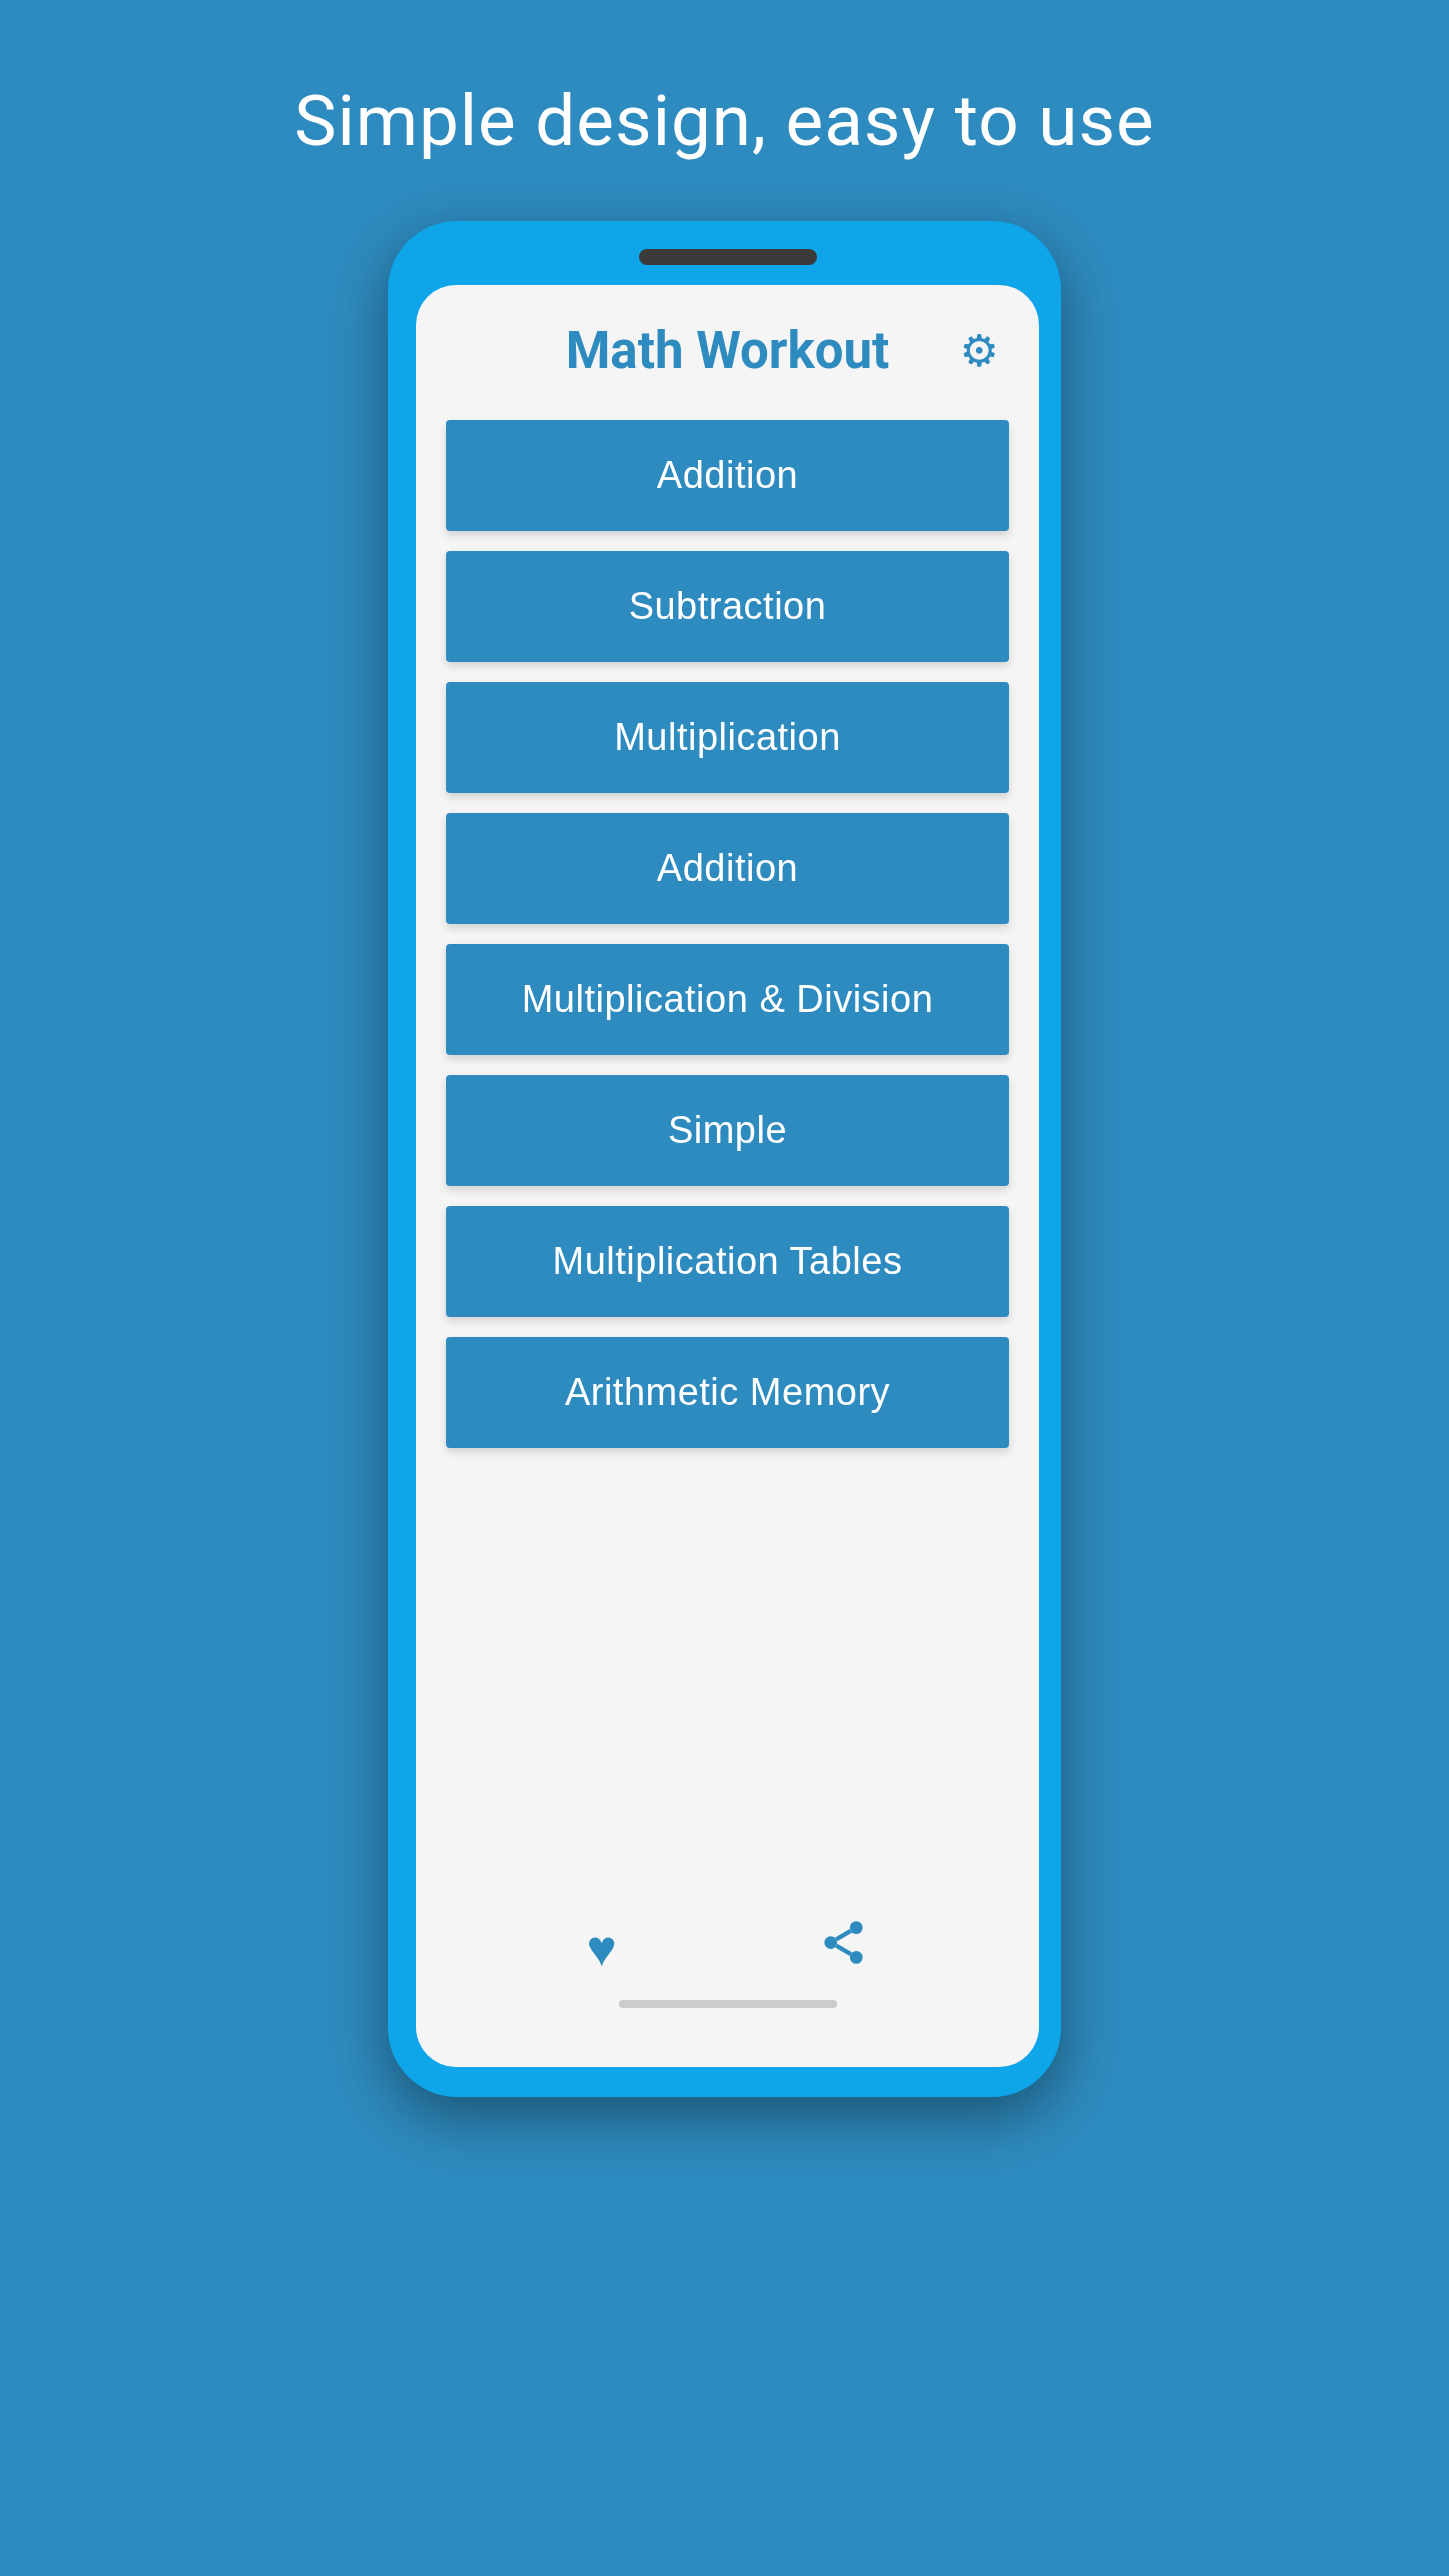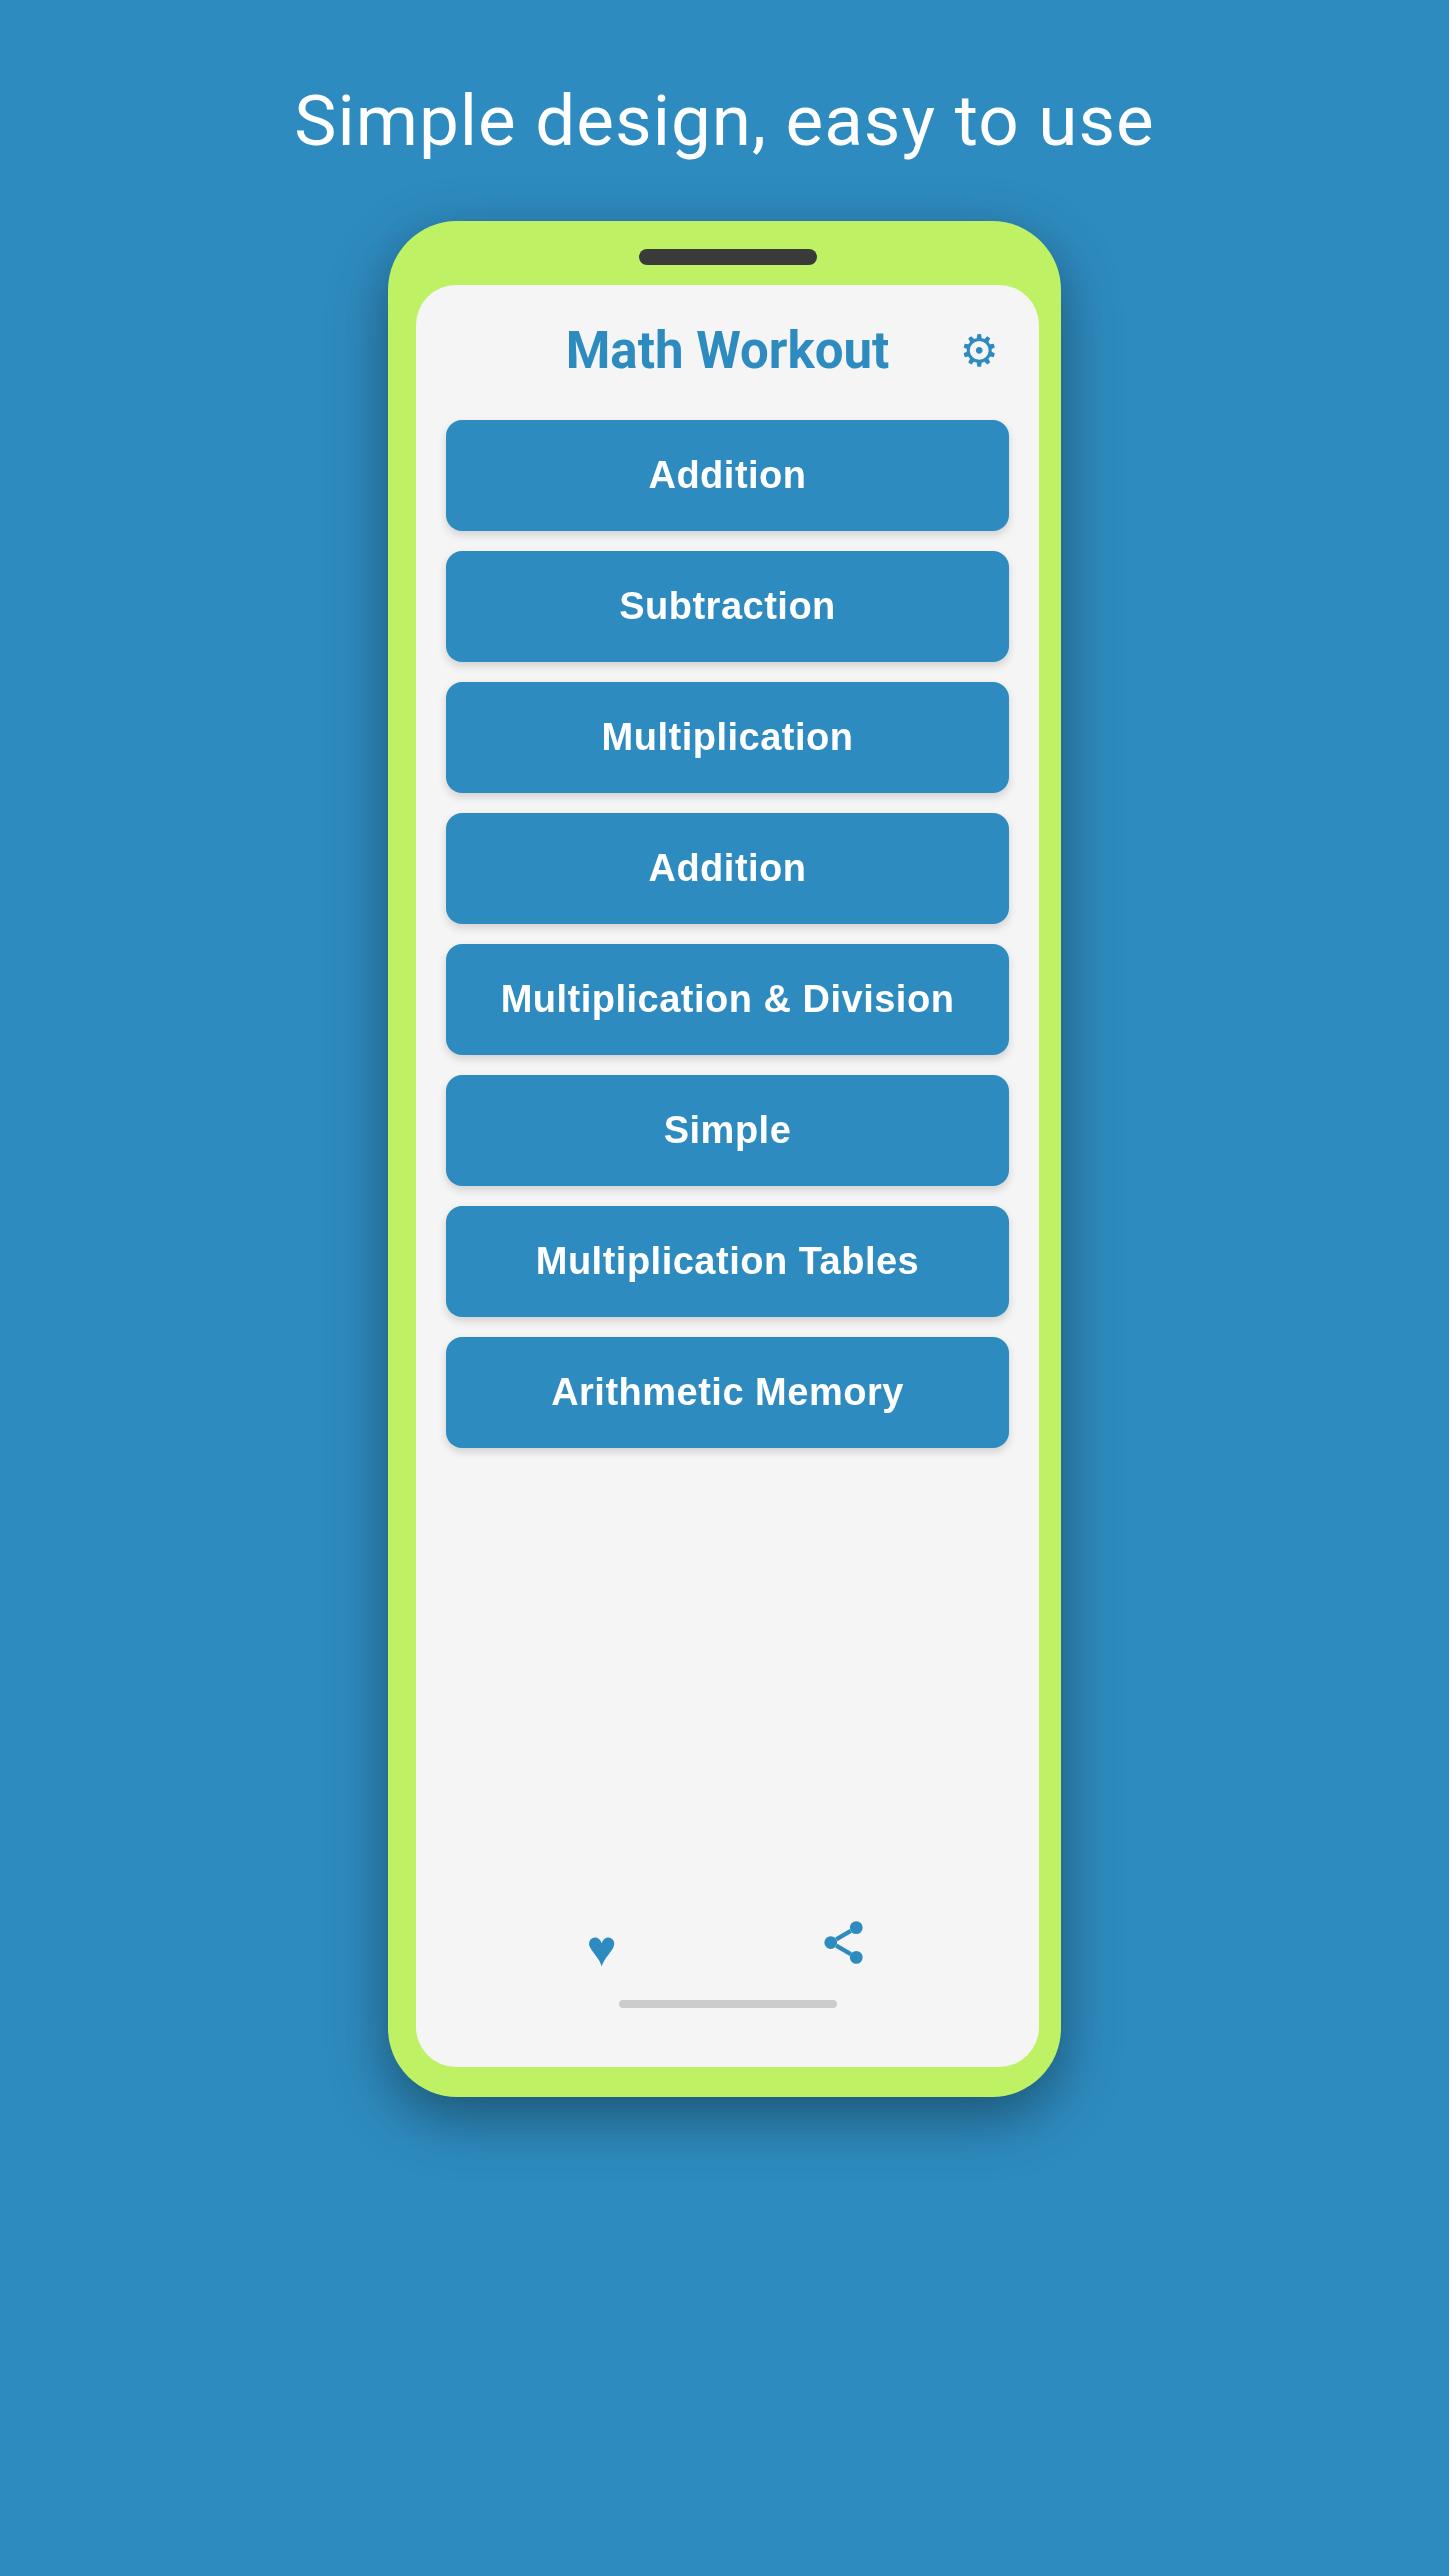--- a/index.html
+++ b/index.html
@@ -24,21 +24,21 @@
       font-size: 71px;
       font-weight: 400;
       margin-top: 79px;
       margin-bottom: 59px;
       text-align: center;
       letter-spacing: 1px;
     }
 
     .phone-outer {
       width: 673px;
-      background-color: #bef264;
+      background-color: #0ea5e9;
       border-radius: 69px;
       padding: 28px 22px 30px 28px;
       box-shadow: 0 20px 59px rgba(0,0,0,0.4);
       position: relative;
     }
 
     .phone-speaker {
       width: 178px;
       height: 16px;
       background-color: #3a3a3a;
@@ -86,24 +86,24 @@
       display: flex;
       flex-direction: column;
       gap: 20px;
       flex: 1;
     }
 
     .menu-button {
       background-color: #2e8bbf;
       color: #ffffff;
       border: none;
-      border-radius: 16px;
+      border-radius: 4px;
       padding: 34px 20px;
       font-size: 38px;
-      font-weight: 700;
+      font-weight: 400;
       text-align: center;
       cursor: pointer;
       width: 100%;
       letter-spacing: 0.5px;
       box-shadow: 0 4px 8px rgba(0,0,0,0.15);
     }
 
     .phone-bottom-bar {
       display: flex;
       justify-content: space-around;

